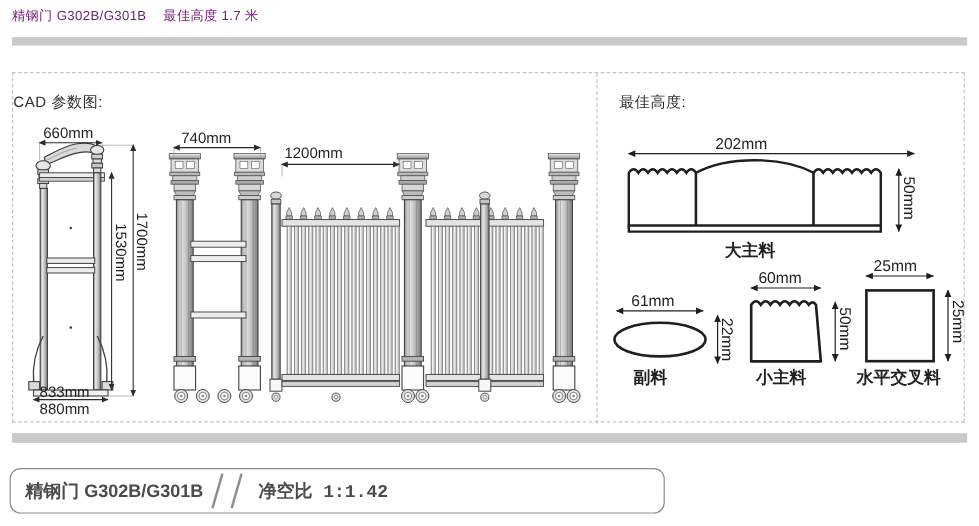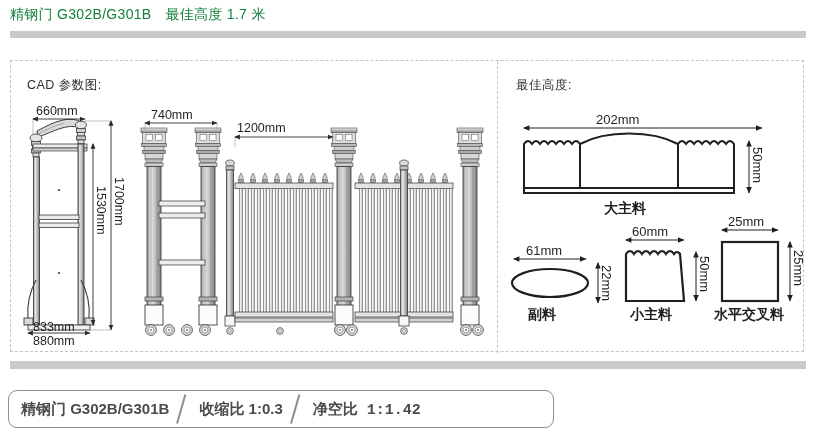--- a/index.html
+++ b/index.html
@@ -9,21 +9,21 @@
     font-family:"Liberation Sans","DejaVu Sans",sans-serif;
     color:#3a3a3a;
     overflow:hidden;
     position:relative;
   }
   .page{position:absolute;inset:0;}
 
   
   .hdr-title{
     position:absolute;left:10px;top:6px;
-    font-size:14px;font-weight:400;color:#15803d;
+    font-size:11px;font-weight:400;color:#701a75;
     letter-spacing:.3px;white-space:nowrap;
   }
   .hdr-title .gap{display:inline-block;width:14px;}
 
   .bar-top{
     position:absolute;left:10px;top:31px;width:796px;height:7px;
     background:#c9c9c9;
   }
   .bar-bottom{
     position:absolute;left:10px;top:361px;width:796px;height:8px;
@@ -37,21 +37,21 @@
     box-sizing:border-box;
   }
   .panel-divider{
     position:absolute;left:486px;top:0;width:0;height:292px;
     border-left:1px dashed #c4c4c4;
   }
   .sec-label{
     position:absolute;font-size:12.5px;color:#2f2f2f;font-weight:400;
     letter-spacing:.5px;white-space:nowrap;
   }
-  .sec-label.cad{left:16px;top:16px;}
+  .sec-label.cad{left:0;top:16px;}
   .sec-label.mat{left:505px;top:16px;}
 
   
   .cad-svg{position:absolute;left:4px;top:36px;}
   .mat-svg{position:absolute;left:495px;top:36px;}
 
   
   .banner{
     position:absolute;left:8px;top:390px;
     width:546px;height:38px;
@@ -435,18 +435,17 @@
         <text x="208" y="222" font-size="14" fill="#1f1f1f" font-weight="700">水平交叉料</text>
       </g>
     </svg>
   </div>
 
   <div class="bar-bottom"></div>
 
   <div class="banner">
     <div class="banner-seg s0">精钢门 G302B/G301B</div>
     <div class="banner-sep"></div>
-    <div class="banner-seg s1">收缩比 1:0.3</div>
     <div class="banner-sep"></div>
     <div class="banner-seg s2">净空比 1:1.42</div>
   </div>
 
 </div>
 
 </body></html>

